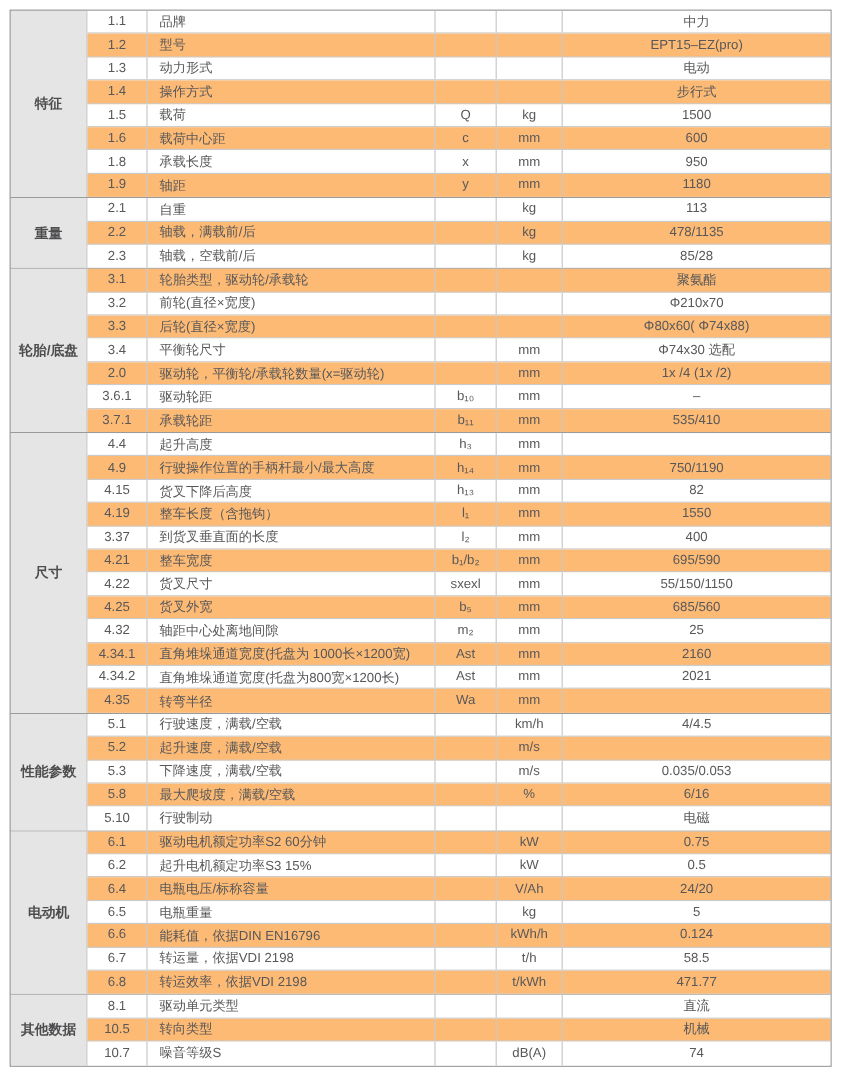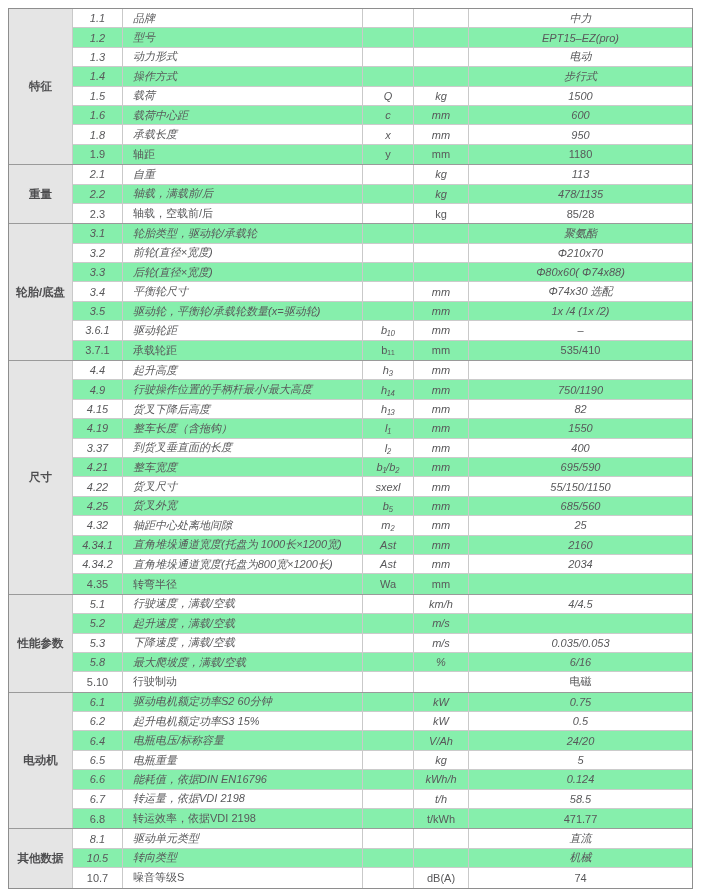--- a/index.html
+++ b/index.html
@@ -26,22 +26,22 @@
     border-right:1px solid #c9c9c9;
     font-size:11.5px;font-weight:bold;color:#4d4d4f;
     background:#e5e5e5;text-align:center;
   }
   .rows{flex:1;display:flex;flex-direction:column;}
   .row{
     display:flex;align-items:stretch;height:19.4px;box-sizing:border-box;
     background:#ffffff;
     font-size:11px;color:#58585a;
   }
-  .row:not(:last-child){border-bottom:1px solid #cbcbcb;font-style:italic;}
-  .row.alt{background:#86efac;}
+  .row:not(:last-child){border-bottom:1px solid #cbcbcb;}
+  .row.alt{background:#fdba74;}
   .cell{
     display:flex;align-items:center;justify-content:center;
     box-sizing:border-box;
     border-right:1px solid #c9c9c9;
     overflow:hidden;white-space:nowrap;
   }
   .c-no{width:50px;min-width:50px;}
   .c-desc{width:240px;min-width:240px;justify-content:flex-start;padding-left:10px;}
   .c-sym{width:51px;min-width:51px;}
   .c-unit{width:55px;min-width:55px;}
@@ -178,21 +178,21 @@
 
   <div class="row">
     <div class="cell c-no">3.4</div>
     <div class="cell c-desc">平衡轮尺寸</div>
     <div class="cell c-sym"></div>
     <div class="cell c-unit">mm</div>
     <div class="cell c-val">Φ74x30 选配</div>
   </div>
 
   <div class="row alt">
-    <div class="cell c-no">3.5</div>
+    <div class="cell c-no">2.0</div>
     <div class="cell c-desc">驱动轮，平衡轮/承载轮数量(x=驱动轮)</div>
     <div class="cell c-sym"></div>
     <div class="cell c-unit">mm</div>
     <div class="cell c-val">1x /4 (1x /2)</div>
   </div>
 
   <div class="row">
     <div class="cell c-no">3.6.1</div>
     <div class="cell c-desc">驱动轮距</div>
     <div class="cell c-sym">b₁₀</div>
@@ -290,21 +290,21 @@
     <div class="cell c-sym">Ast</div>
     <div class="cell c-unit">mm</div>
     <div class="cell c-val">2160</div>
   </div>
 
   <div class="row">
     <div class="cell c-no">4.34.2</div>
     <div class="cell c-desc">直角堆垛通道宽度(托盘为800宽×1200长)</div>
     <div class="cell c-sym">Ast</div>
     <div class="cell c-unit">mm</div>
-    <div class="cell c-val">2034</div>
+    <div class="cell c-val">2021</div>
   </div>
 
   <div class="row alt">
     <div class="cell c-no">4.35</div>
     <div class="cell c-desc">转弯半径</div>
     <div class="cell c-sym">Wa</div>
     <div class="cell c-unit">mm</div>
   </div>
 </div>
   </div>

